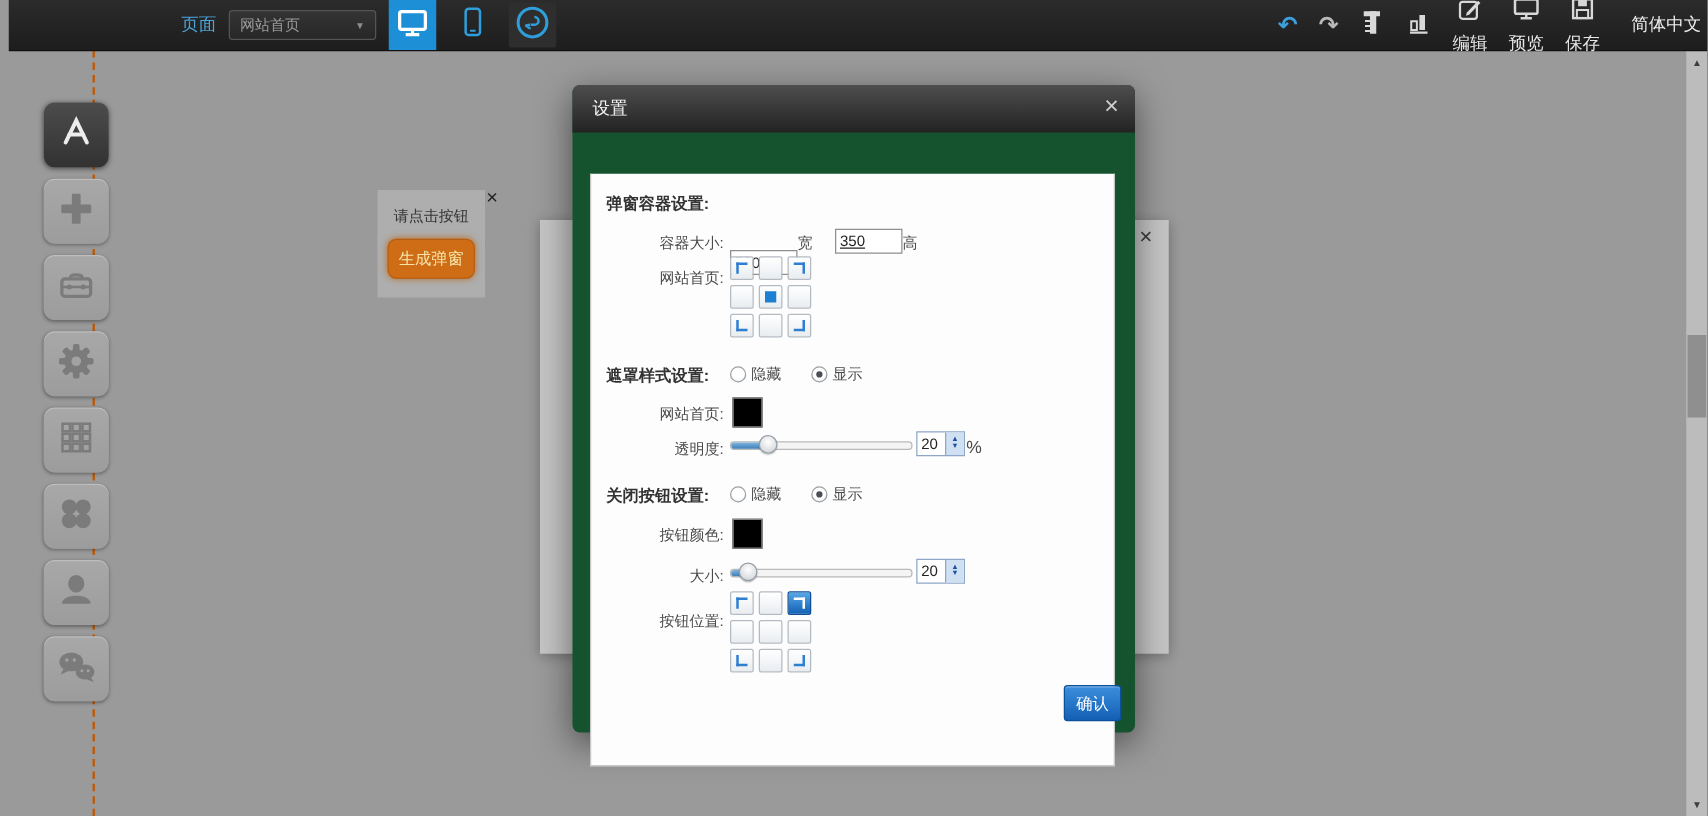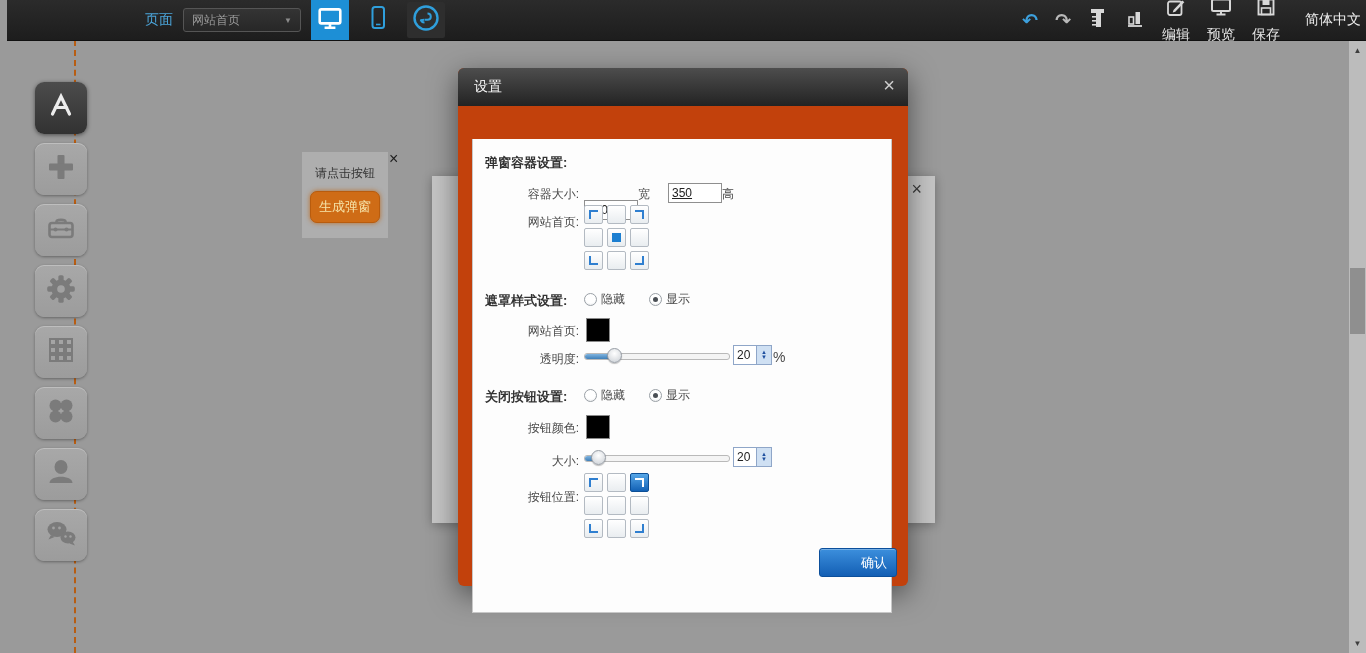--- a/index.html
+++ b/index.html
@@ -44,21 +44,21 @@
   .preview-close{position:absolute;right:13px;top:4px;font-size:18px;color:#3c3c3c;cursor:pointer;line-height:1;}
 
   
   .vscroll{position:absolute;right:0;top:40px;bottom:0;width:17px;background:#bcbcbc;z-index:30;}
   .vs-arrow{position:absolute;left:0;width:17px;height:16px;display:flex;align-items:center;justify-content:center;
             font-size:8px;color:#3e3e3e;cursor:pointer;}
   .vs-up{top:2px;} .vs-down{bottom:2px;}
   .vs-thumb{position:absolute;left:1px;top:228px;width:15px;height:66px;background:#8f8f8f;cursor:pointer;}
 
   
-  .dialog{position:absolute;left:458px;top:68px;width:450px;height:518px;background:#c2410c;border-radius:6px;
+  .dialog{position:absolute;left:458px;top:68px;width:450px;height:518px;background:#14532d;border-radius:6px;
           box-shadow:0 8px 28px rgba(0,0,0,.5);z-index:40;}
   .dlg-header{position:absolute;left:0;top:0;right:0;height:38px;border-radius:6px 6px 0 0;
               background:linear-gradient(#4d4d4d,#232323);display:flex;align-items:center;}
   .dlg-title{color:#f5f5f5;font-size:14px;margin-left:16px;}
   .dlg-close{position:absolute;right:13px;top:7px;font-size:20px;color:#cfcfcf;cursor:pointer;line-height:1;}
   .tabstrip{position:absolute;left:14px;top:44px;width:420px;height:27px;box-sizing:border-box;
             background:linear-gradient(#f8f8f8,#e4e4e4);border:1px solid #c8c8c8;display:flex;}
   .tab{padding:0 14px;display:flex;align-items:center;font-size:13px;color:#333;border-right:1px solid #c8c8c8;
        cursor:pointer;height:100%;box-sizing:border-box;}
   .tab.active{background:#fff;color:#2a7ab8;position:relative;}
@@ -97,21 +97,21 @@
   .slider .handle{position:absolute;top:0;width:15px;height:15px;border-radius:50%;border:1px solid #979da5;box-sizing:border-box;
                   background:radial-gradient(circle at 50% 35%,#ffffff,#c9ced4);box-shadow:0 1px 1px rgba(0,0,0,.25);}
   .spinner{position:absolute;height:20px;display:flex;border:1px solid #8fa6c8;background:#fff;box-sizing:border-box;}
   .spin-val{width:19px;padding-left:3px;font-size:12px;color:#222;display:flex;align-items:center;}
   .spin-btns{width:14px;background:#cfe0f3;display:flex;flex-direction:column;align-items:center;justify-content:center;
              border-left:1px solid #8fa6c8;cursor:pointer;}
   .spin-btns span{font-size:6px;line-height:5px;color:#1f4f9f;}
 
   .confirm-btn{position:absolute;right:11px;bottom:9px;width:44px;height:27px;border:1px solid #0c4f9b;border-radius:3px;
                background:linear-gradient(#3c8fdd,#135fb4);color:#fff;font-size:13px;display:flex;align-items:center;
-               justify-content:center;cursor:pointer;box-shadow:inset 0 1px 0 rgba(255,255,255,.3);padding-left:32px;}
+               justify-content:center;cursor:pointer;box-shadow:inset 0 1px 0 rgba(255,255,255,.3);}
 </style>
 </head>
 <body>
 
 <div class="stage">
 
   <div class="guide"></div>
 
   <div class="topbar">
     <div class="tb-left">

